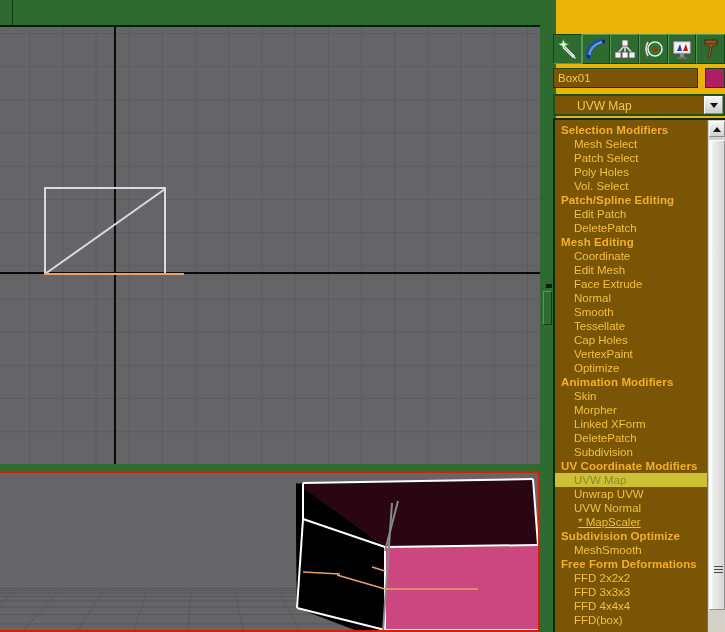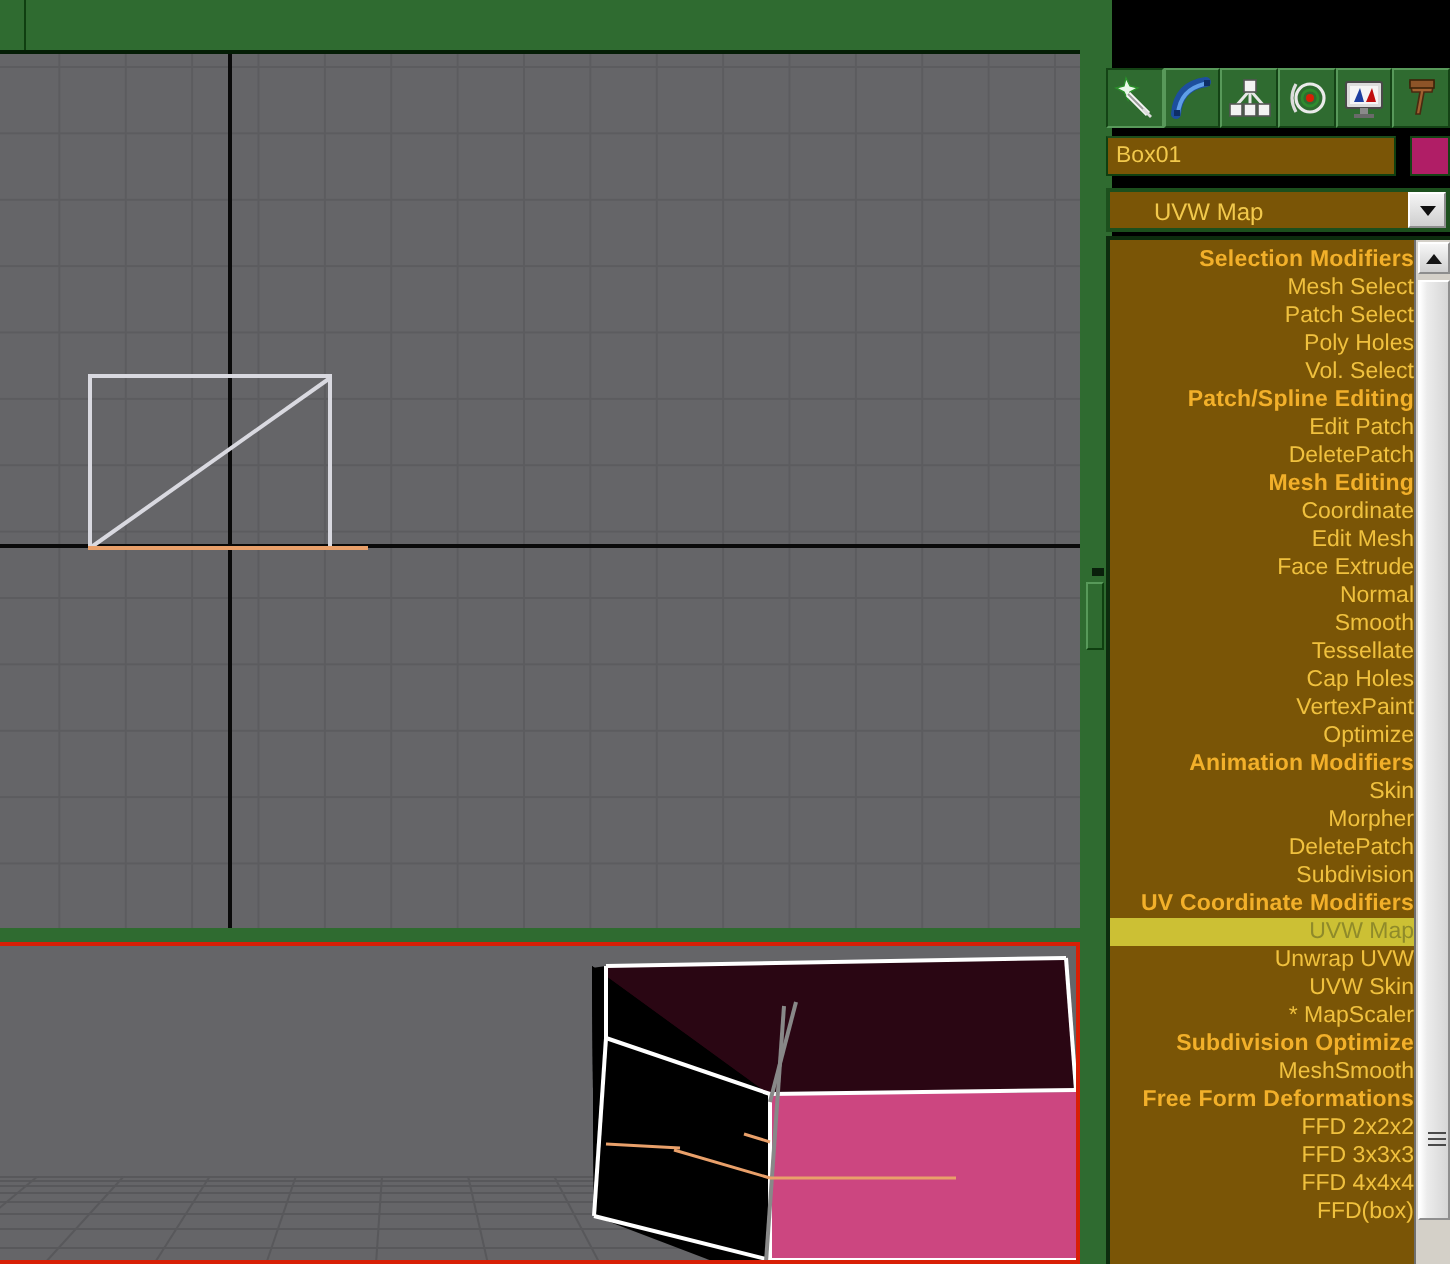--- a/index.html
+++ b/index.html
@@ -98,21 +98,21 @@
   }
   .persp-grid {
     position: absolute; left: 0; top: 117px; width: 540px; height: 44px;
     overflow: hidden;
   }
 
   
   #command-panel {
     position: absolute;
     left: 540px; top: 0; width: 185px; height: 632px;
-    background: #000000;
+    background: #eab308;
   }
   .panel-splitter {
     position: absolute; left: 0; top: 0; width: 16px; height: 632px;
     background: #2f6b30;
   }
   .splitter-handle {
     position: absolute; left: 3px; top: 291px; width: 9px; height: 34px;
     border: 1px solid #0f3f10;
     border-top-color: #58995a;
     border-left-color: #58995a;
@@ -203,42 +203,41 @@
     position: absolute; left: 13px; top: 118px;
     width: 172px; height: 514px;
     background: #7a5506;
     border-top: 2px solid #0d2c0e;
     border-left: 2px solid #0d2c0e;
     overflow: hidden;
   }
   .list-inner {
     position: absolute; left: 0; top: 3px;
     width: 152px;
-    text-align: right;
   }
   .li {
     height: 14px;
     line-height: 14px;
     font-size: 11.5px;
     color: #f0c13e;
     white-space: nowrap;
     padding-left: 19px;
   }
   .li.cat {
     color: #f2b02a;
     font-weight: bold;
     padding-left: 6px;
     letter-spacing: 0.1px;
   }
   .li.sel {
     background: #ccc034;
     color: #8f8a2a;
     width: 152px;
   }
-  .li.star { padding-left: 12px; }
+  .li.star { padding-left: 23px; text-decoration: underline; }
 
   
   .scrollbar {
     position: absolute; right: 0px; top: 0px;
     width: 18px; height: 514px;
     background: #d4d0c8;
     border-left: 1px solid #6f6f6f;
   }
   .sb-btn {
     position: absolute; left: 1px; top: 1px;
@@ -466,26 +465,27 @@
           <div class="li">Face Extrude</div>
           <div class="li">Normal</div>
           <div class="li">Smooth</div>
           <div class="li">Tessellate</div>
           <div class="li">Cap Holes</div>
           <div class="li">VertexPaint</div>
           <div class="li">Optimize</div>
           <div class="li cat">Animation Modifiers</div>
           <div class="li">Skin</div>
           <div class="li">Morpher</div>
+          <div class="li">Linked XForm</div>
           <div class="li">DeletePatch</div>
           <div class="li">Subdivision</div>
           <div class="li cat">UV Coordinate Modifiers</div>
           <div class="li sel">UVW Map</div>
           <div class="li">Unwrap UVW</div>
-          <div class="li">UVW Skin</div>
+          <div class="li">UVW Normal</div>
           <div class="li star">* MapScaler</div>
           <div class="li cat">Subdivision Optimize</div>
           <div class="li">MeshSmooth</div>
           <div class="li cat">Free Form Deformations</div>
           <div class="li">FFD 2x2x2</div>
           <div class="li">FFD 3x3x3</div>
           <div class="li">FFD 4x4x4</div>
           <div class="li">FFD(box)</div>
         </div>
 

